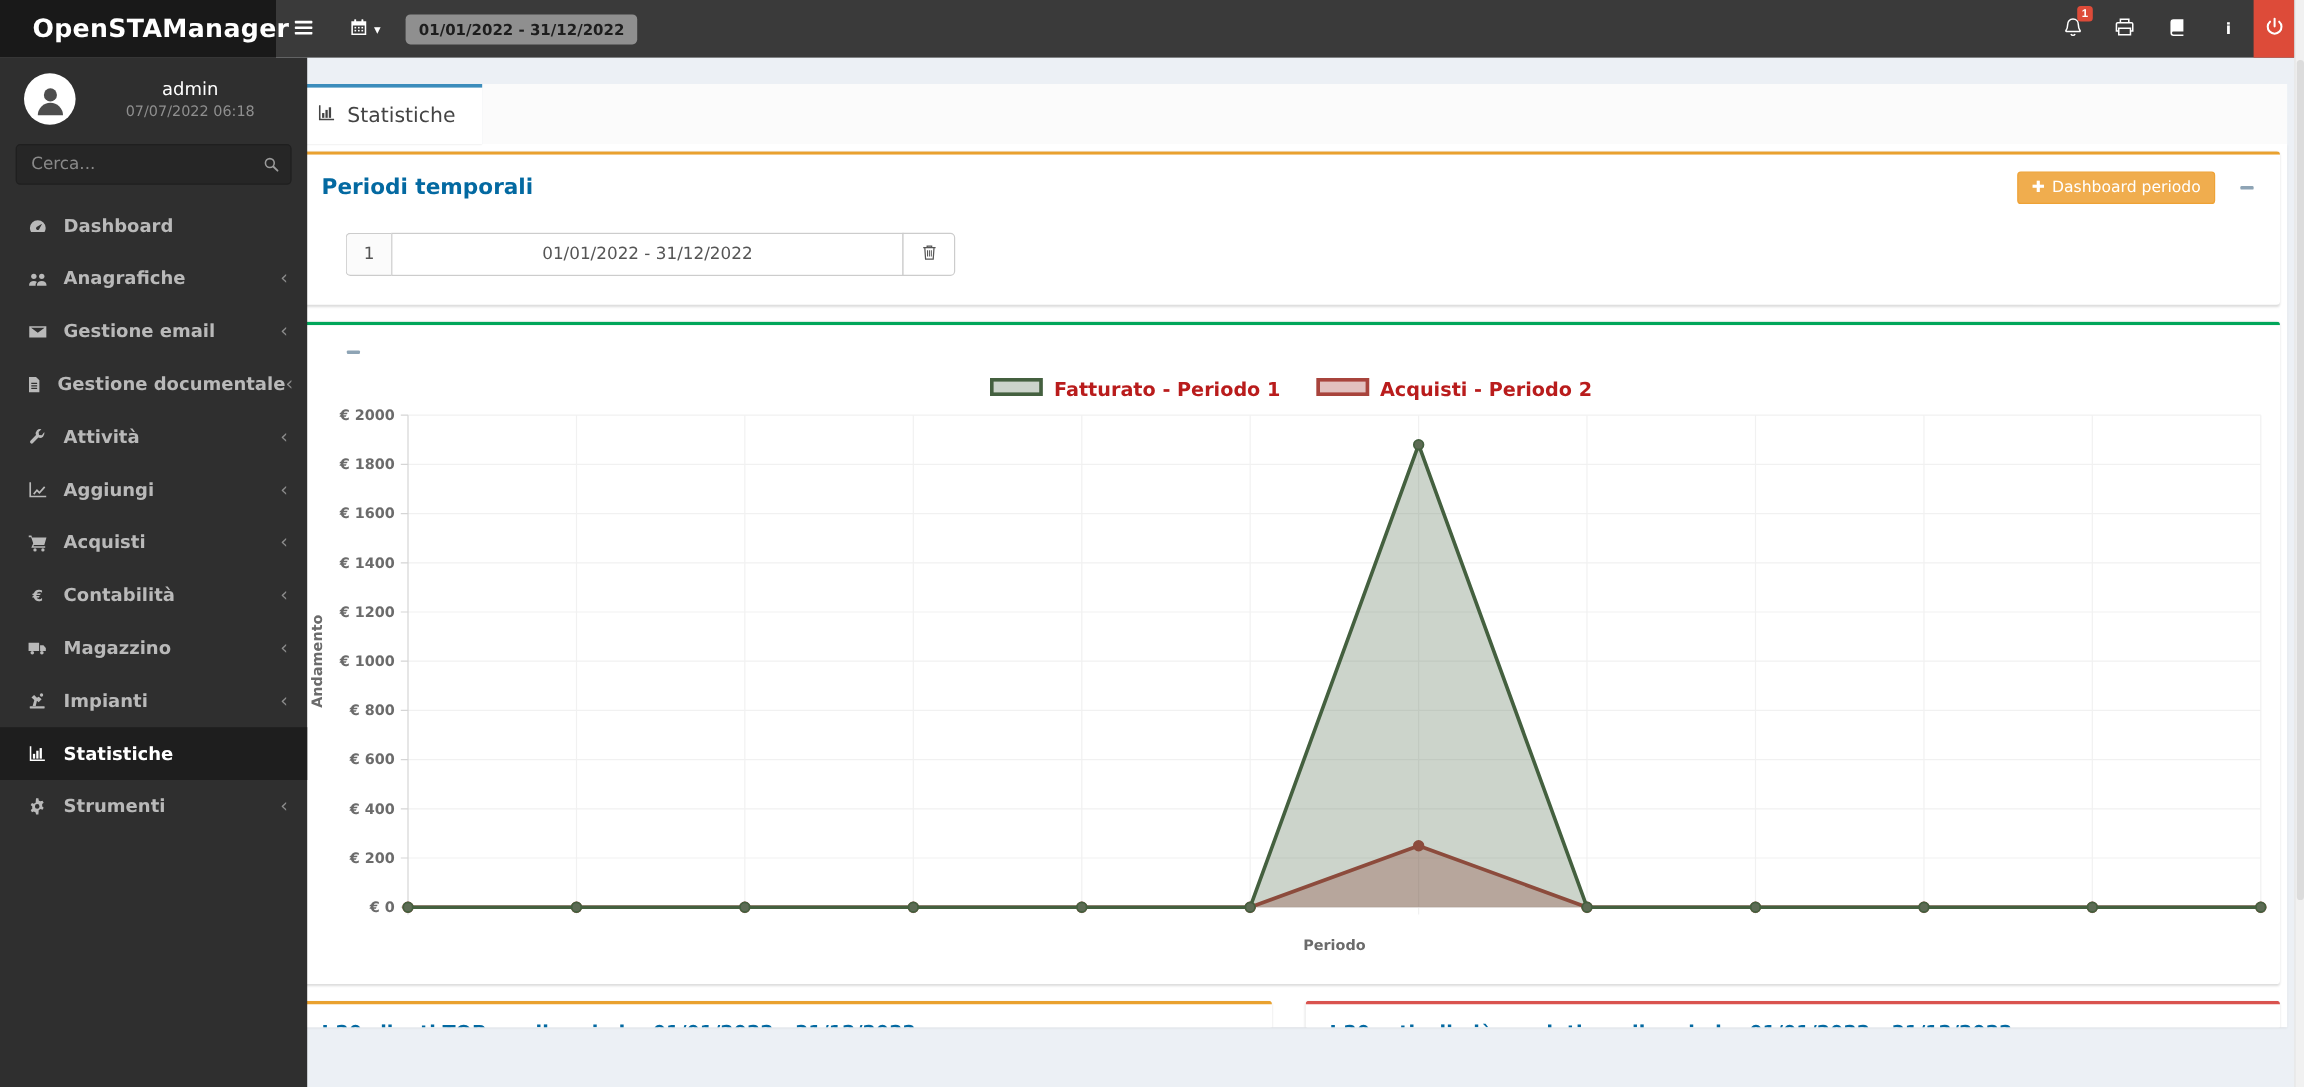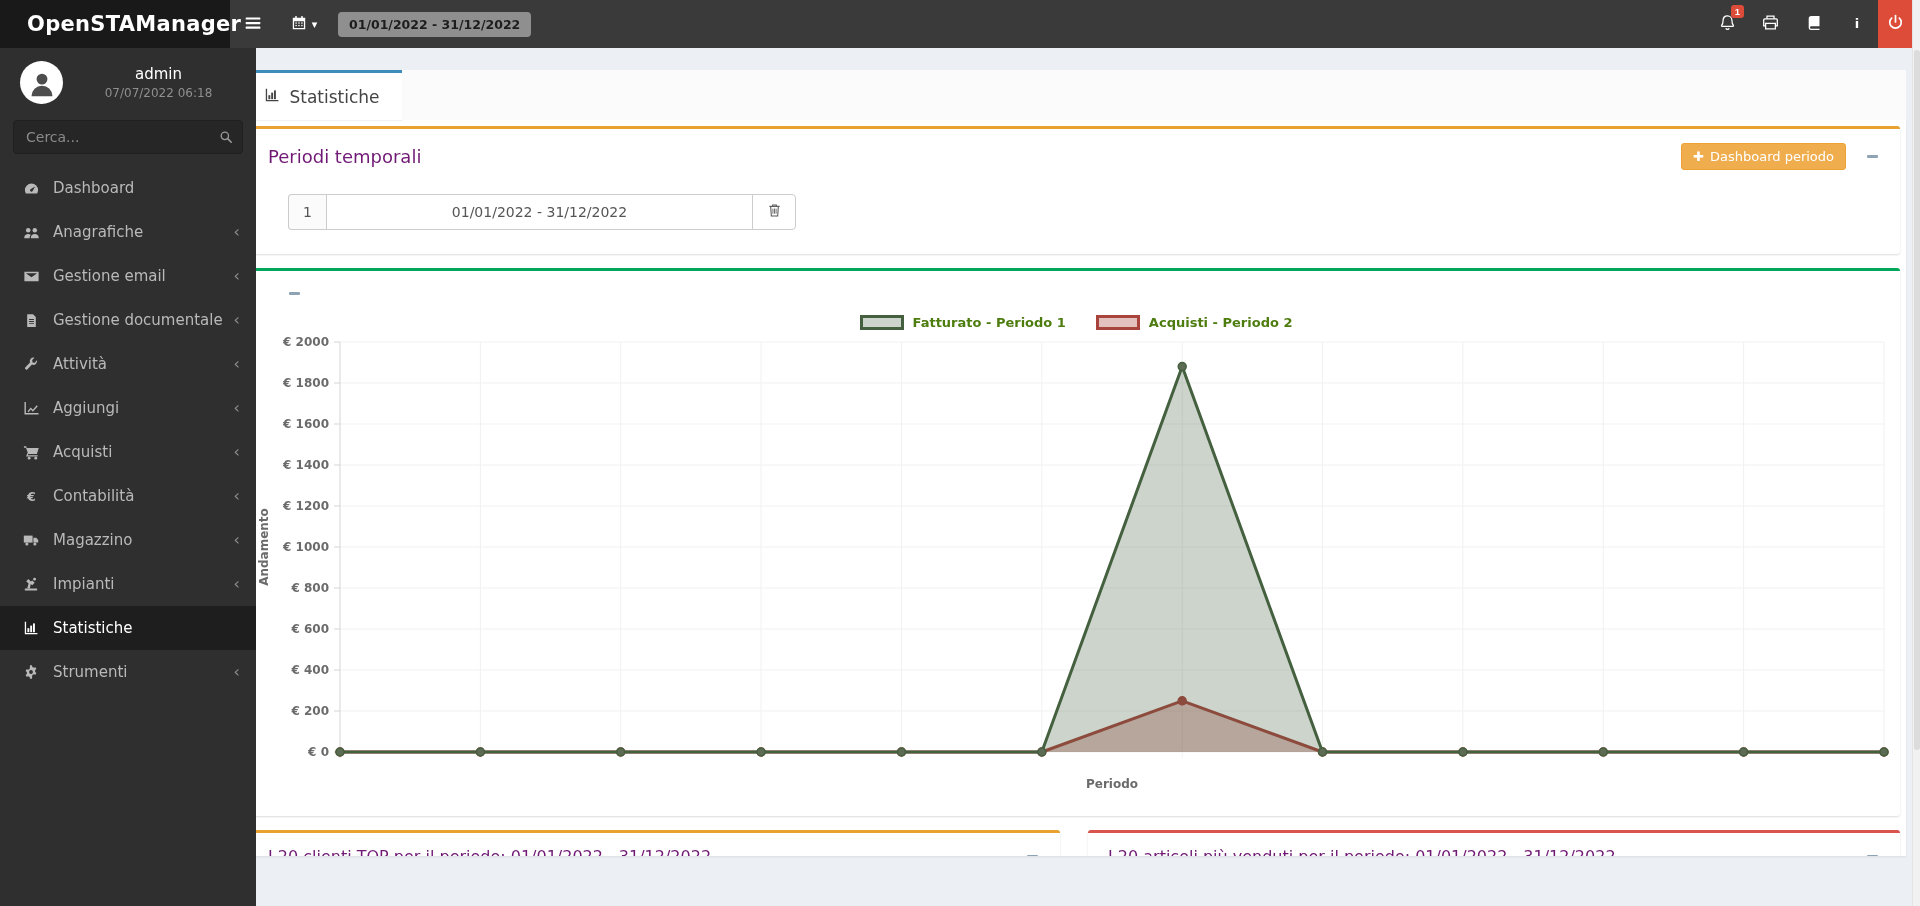--- a/index.html
+++ b/index.html
@@ -33,49 +33,49 @@
   .user-name { color:#fff; font-size:15px; }
   .user-date { color:#8f8f8f; font-size:12px; margin-top:3px; }
   .sidebar-search { margin:10px 13px 12px; position:relative; }
   .sidebar-search input { width:100%; height:34px; background:#262626; border:1px solid #1f1f1f; border-radius:4px; color:#ccc; font-size:14px; padding:0 32px 0 12px; outline:none; font-family:inherit; }
   .sidebar-search input::placeholder { color:#8a8a8a; }
   .search-icon { position:absolute; right:10px; top:9px; color:#9a9a9a; }
   .menu { margin-top:4px; }
   .menu-item { height:44px; display:flex; align-items:center; padding:0 16px 0 21px; color:#b9b9b9; font-size:15px; cursor:pointer; }
   .menu-item.active { background:#1e1e1e; color:#fff; }
   .mi-icon { width:20px; margin-right:12px; display:flex; justify-content:center; align-items:center; }
-  .mi-label { flex:1; white-space:nowrap; }
+  .mi-label { flex:1; white-space:nowrap;font-weight:bold; }
   .mi-chevron { color:#8d8d8d; font-size:16px; line-height:1; }
 
   
   .content { position:absolute; left:230px; top:48px; right:8px; bottom:0; background:#ecf0f5; }
   .white-wrap { position:absolute; left:12px; top:22px; right:6px; bottom:0; }
   .tabs-row { height:50px; display:flex; background:transparent; }
   .tab { width:160px; height:50px; background:#fff; border-top:3px solid #3c8dbc; display:flex; align-items:center; justify-content:center; gap:9px; font-size:17px; color:#444; cursor:pointer; box-shadow:0 1px 1px rgba(0,0,0,.06); }
   .tab-rest { flex:1; background:#fbfbfb; }
   .tab-content { background:#fff; padding:6px; height:736px; overflow:hidden; box-shadow:0 1px 2px rgba(0,0,0,.08); }
 
   .panel { background:#fff; border-top:3px solid #999; border-radius:3px; box-shadow:0 1px 2px rgba(0,0,0,.14); margin-bottom:14px; }
   .panel-header { display:flex; align-items:center; padding:14px 20px 12px; }
-  .panel-title { flex:1; font-size:18px; color:#701a75; font-weight:normal; }
+  .panel-title { flex:1; font-size:18px; color:#0369a1; font-weight:bold; }
   .panel-title.small { font-size:16px; }
   .collapse-btn { width:16px; height:16px; display:flex; align-items:center; justify-content:center; cursor:pointer; margin-left:18px; background:none; border:none; }
   .collapse-btn::after { content:""; display:block; width:11px; height:3px; background:#8ea4b5; border-radius:1px; }
   .btn-orange { display:flex; align-items:center; gap:6px; background:#f0ad4e; border:1px solid #eea236; color:#fff; font-size:13px; padding:5px 11px; border-radius:3px; cursor:pointer; font-family:inherit; }
   .btn-plus { font-weight:bold; font-size:13px; }
 
   .periods-body { padding:12px 20px 24px 40px; }
   .input-group { display:flex; width:508px; height:36px; }
   .ig-prepend { width:38px; background:#fbfbfb; border:1px solid #ccc; border-right:none; border-radius:4px 0 0 4px; display:flex; align-items:center; justify-content:center; font-size:14px; color:#555; }
   .period-input { flex:1; border:1px solid #ccc; text-align:center; font-size:14px; color:#555; outline:none; font-family:inherit; background:#fff; }
   .ig-append { width:44px; background:#fff; border:1px solid #ccc; border-left:1px solid #ccc; border-radius:0 4px 4px 0; margin-left:-1px; display:flex; align-items:center; justify-content:center; color:#555; cursor:pointer; }
 
   .chart-body { padding:0 0 16px 4px; }
   .chart-legend { display:flex; justify-content:center; align-items:center; gap:30px; padding:2px 0 4px; }
-  .legend-item { display:flex; align-items:flex-start; gap:9px; font-size:13px; font-weight:bold; color:#4d7c0f; cursor:pointer; }
+  .legend-item { display:flex; align-items:flex-start; gap:9px; font-size:16px; font-weight:bold; color:#b91c1c; cursor:pointer; }
   .legend-swatch { width:44px; height:15px; border:3px solid #000; }
   svg text { font-family:"DejaVu Sans","Liberation Sans",sans-serif; }
 
   .bottom-row { display:flex; gap:28px; }
   .bottom-row .panel { flex:1; margin-bottom:0; height:120px; }
 </style>
 </head>
 <body>
 
 <div id="app">

